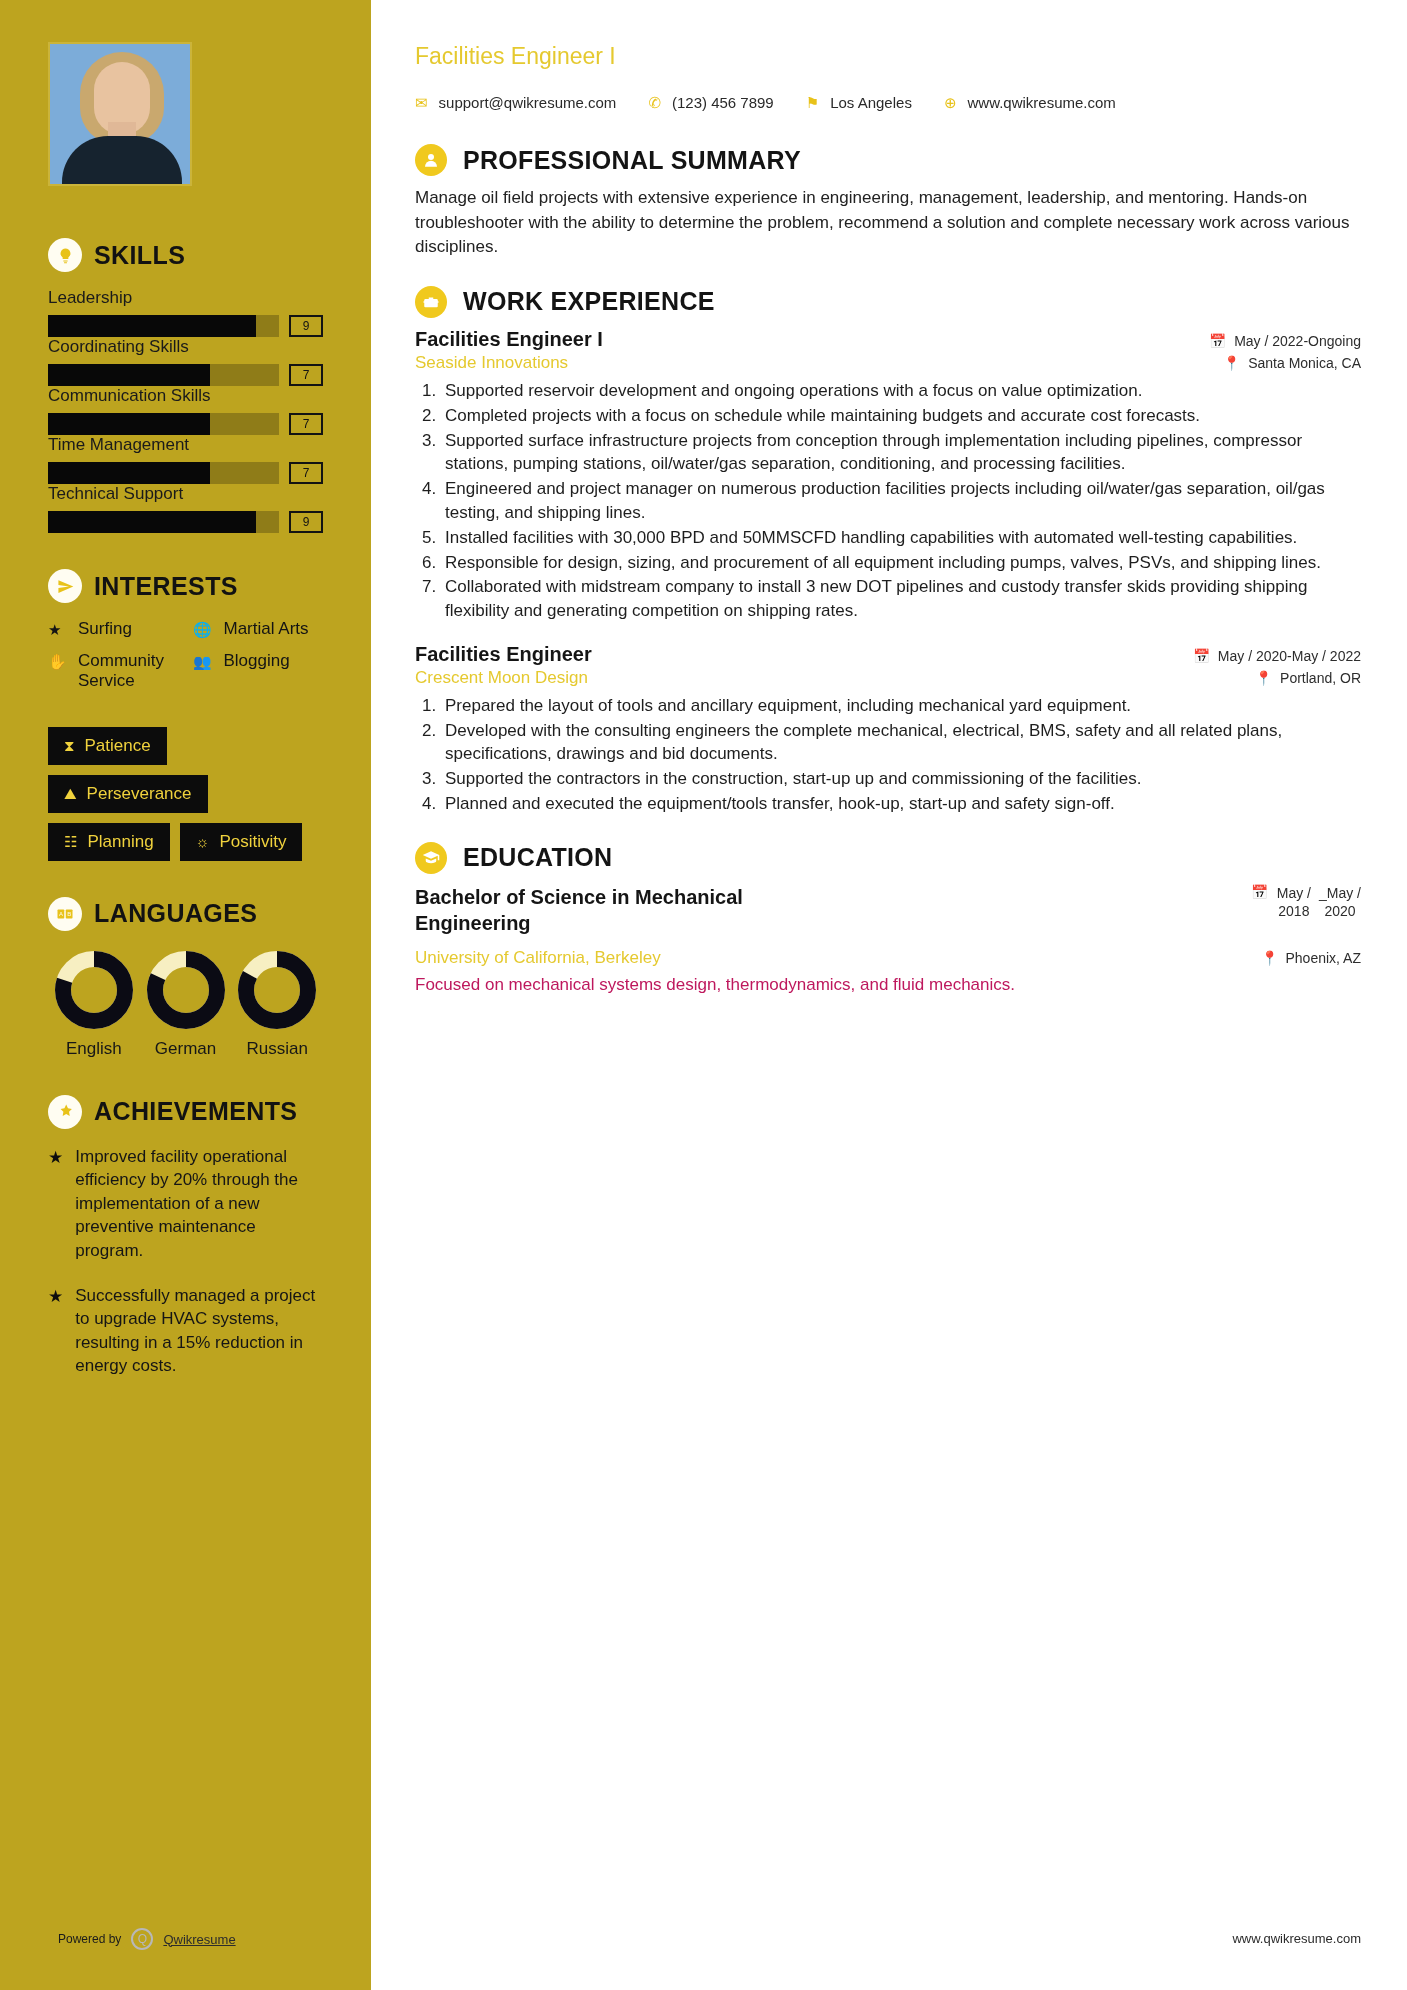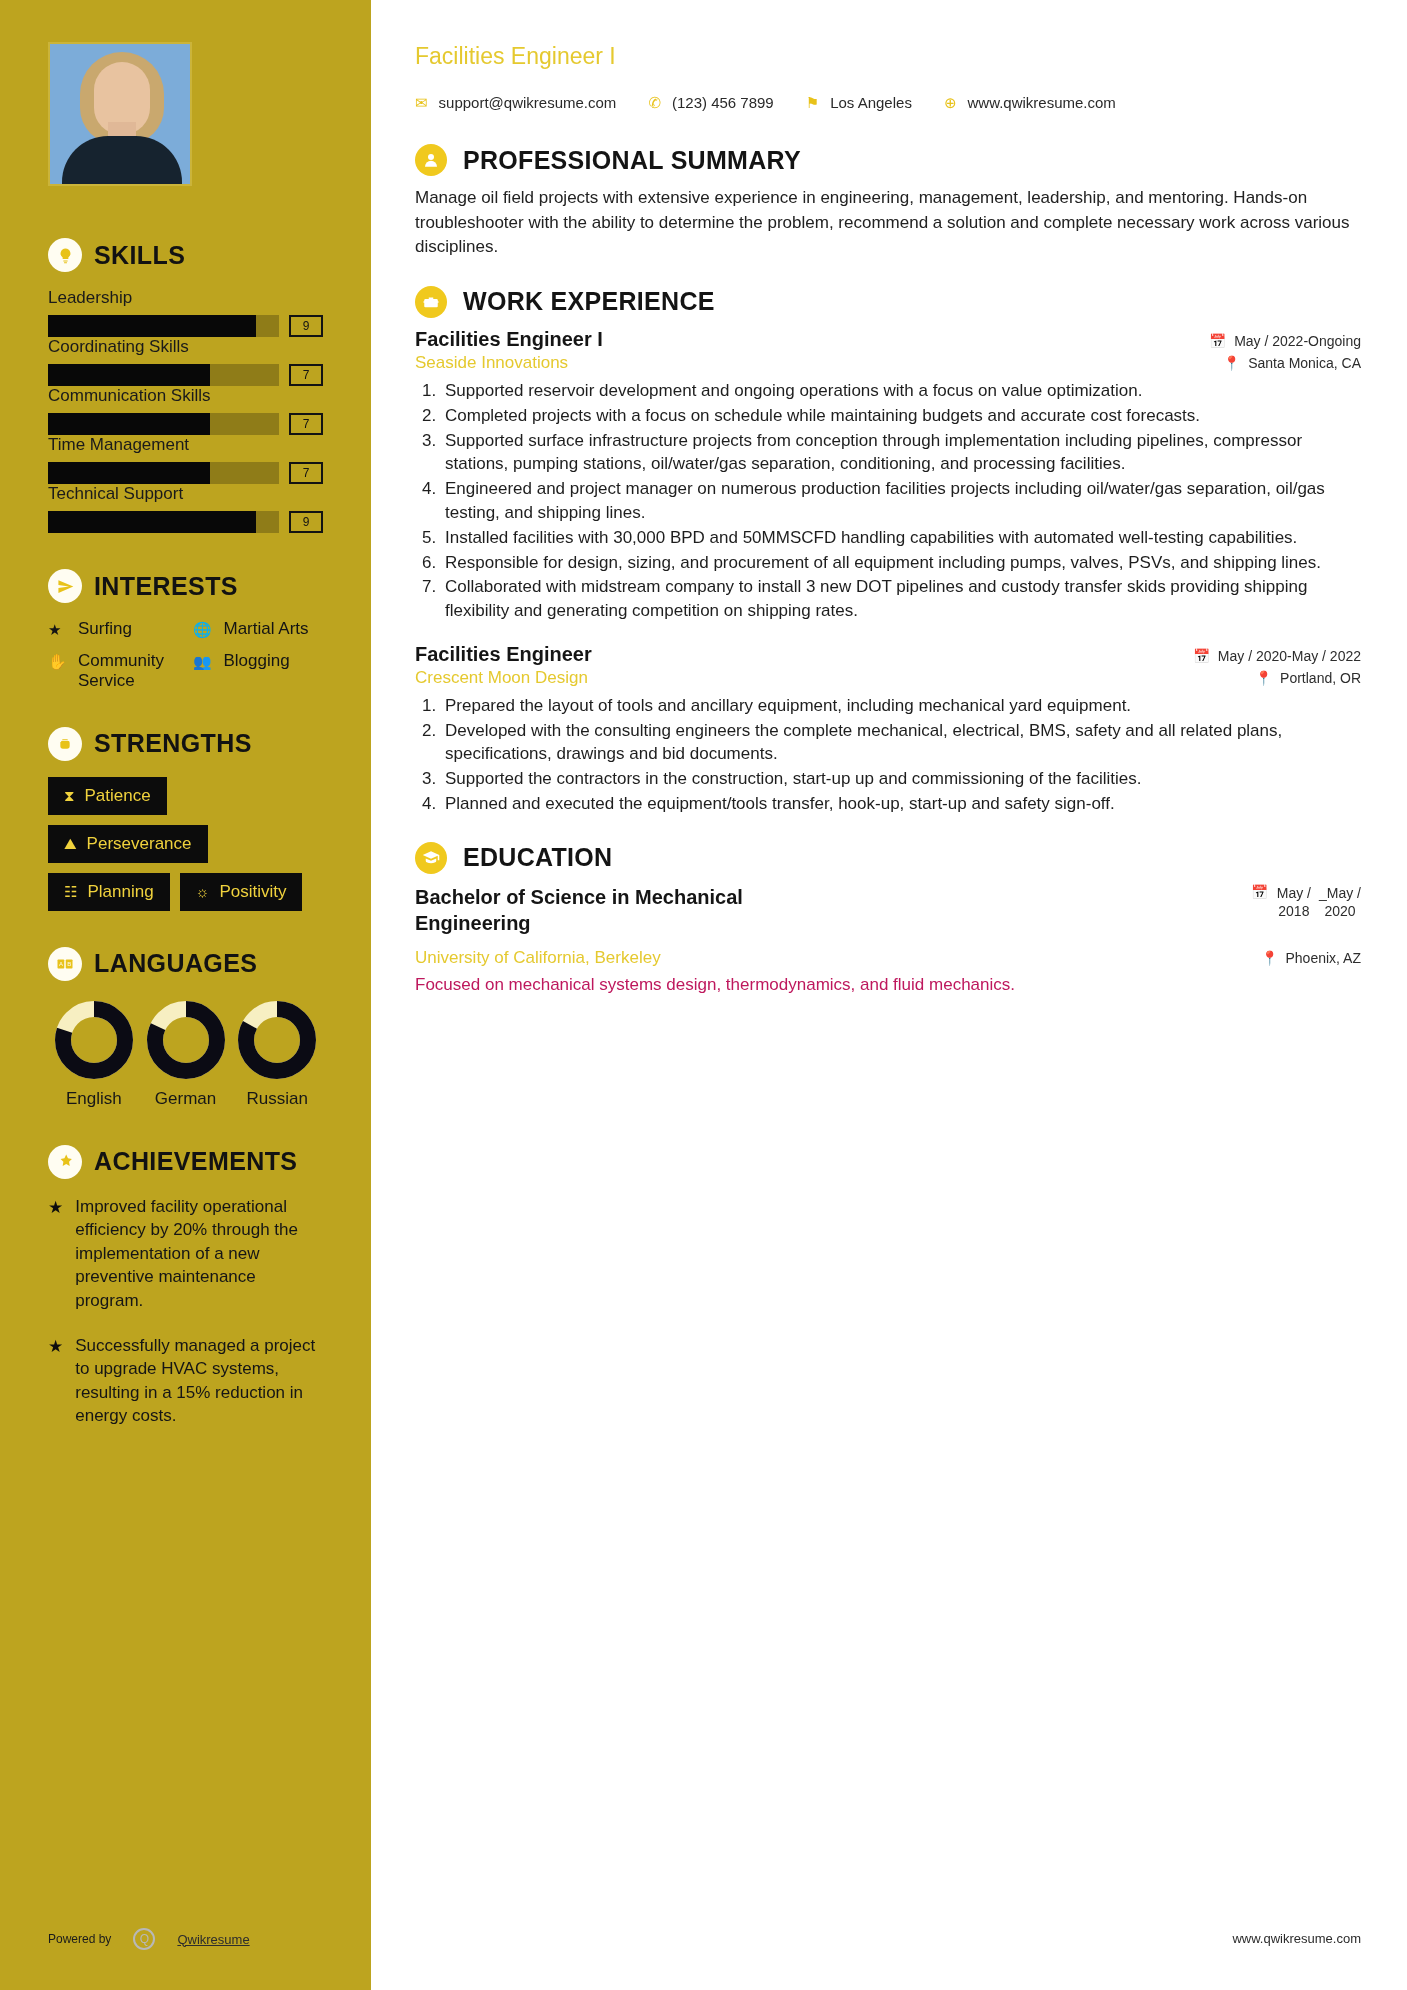--- a/index.html
+++ b/index.html
@@ -93,22 +93,22 @@
   .lang-label { font-size: 17px; color: #171717; }
 
   
   .ach { display: flex; gap: 12px; margin-bottom: 22px; }
   .ach .ai { font-size: 17px; color: #0d0d0d; flex: 0 0 auto; padding-top: 2px; }
   .ach-text { font-size: 17px; color: #151515; line-height: 1.38; }
 
   .sb-block { margin-bottom: 36px; }
 
   .footer-left {
-    position: absolute; left: 48px; bottom: 40px;
-    display: flex; align-items: center; gap: 22px;
+    position: absolute; left: 58px; bottom: 40px;
+    display: flex; align-items: center; gap: 10px;
   }
   .powered { font-size: 12px; color: #1b1b1b; }
   .qlogo {
     width: 22px; height: 22px; border-radius: 50%; border: 2px solid #b8b8b8;
     display: flex; align-items: center; justify-content: center;
     font-size: 12px; color: #b8b8b8;
   }
   .qname { font-size: 13px; color: #2c2c2c; text-decoration: underline; }
 
   
@@ -252,28 +252,20 @@
             <span>Community Service</span>
           </div>
           <div class="interest">
             <span class="gi">👥</span>
             <span>Blogging</span>
           </div>
         </div>
     </section>
 
     <section class="sb-block">
-      <div class="sec-head">
-        <span class="sec-ico">
-          <svg width="16" height="16" viewBox="0 0 24 24" fill="#e8c21a">
-              <path d="M6 9a2 2 0 0 1 2-2h8a3 3 0 0 1 3 3v5a4 4 0 0 1-4 4H9a4 4 0 0 1-4-4V9zm2-4h8v1H8z"></path>
-            </svg>
-        </span>
-        <span class="sec-title">STRENGTHS</span>
-      </div>
       <div class="str-grid" id="strengths-list">
           <div class="strength">
             <span class="si">⧗</span>
             <span>Patience</span>
           </div>
           <div class="strength">
             <span class="si">⛰</span>
             <span>Perseverance</span>
           </div>
           <div class="strength">

